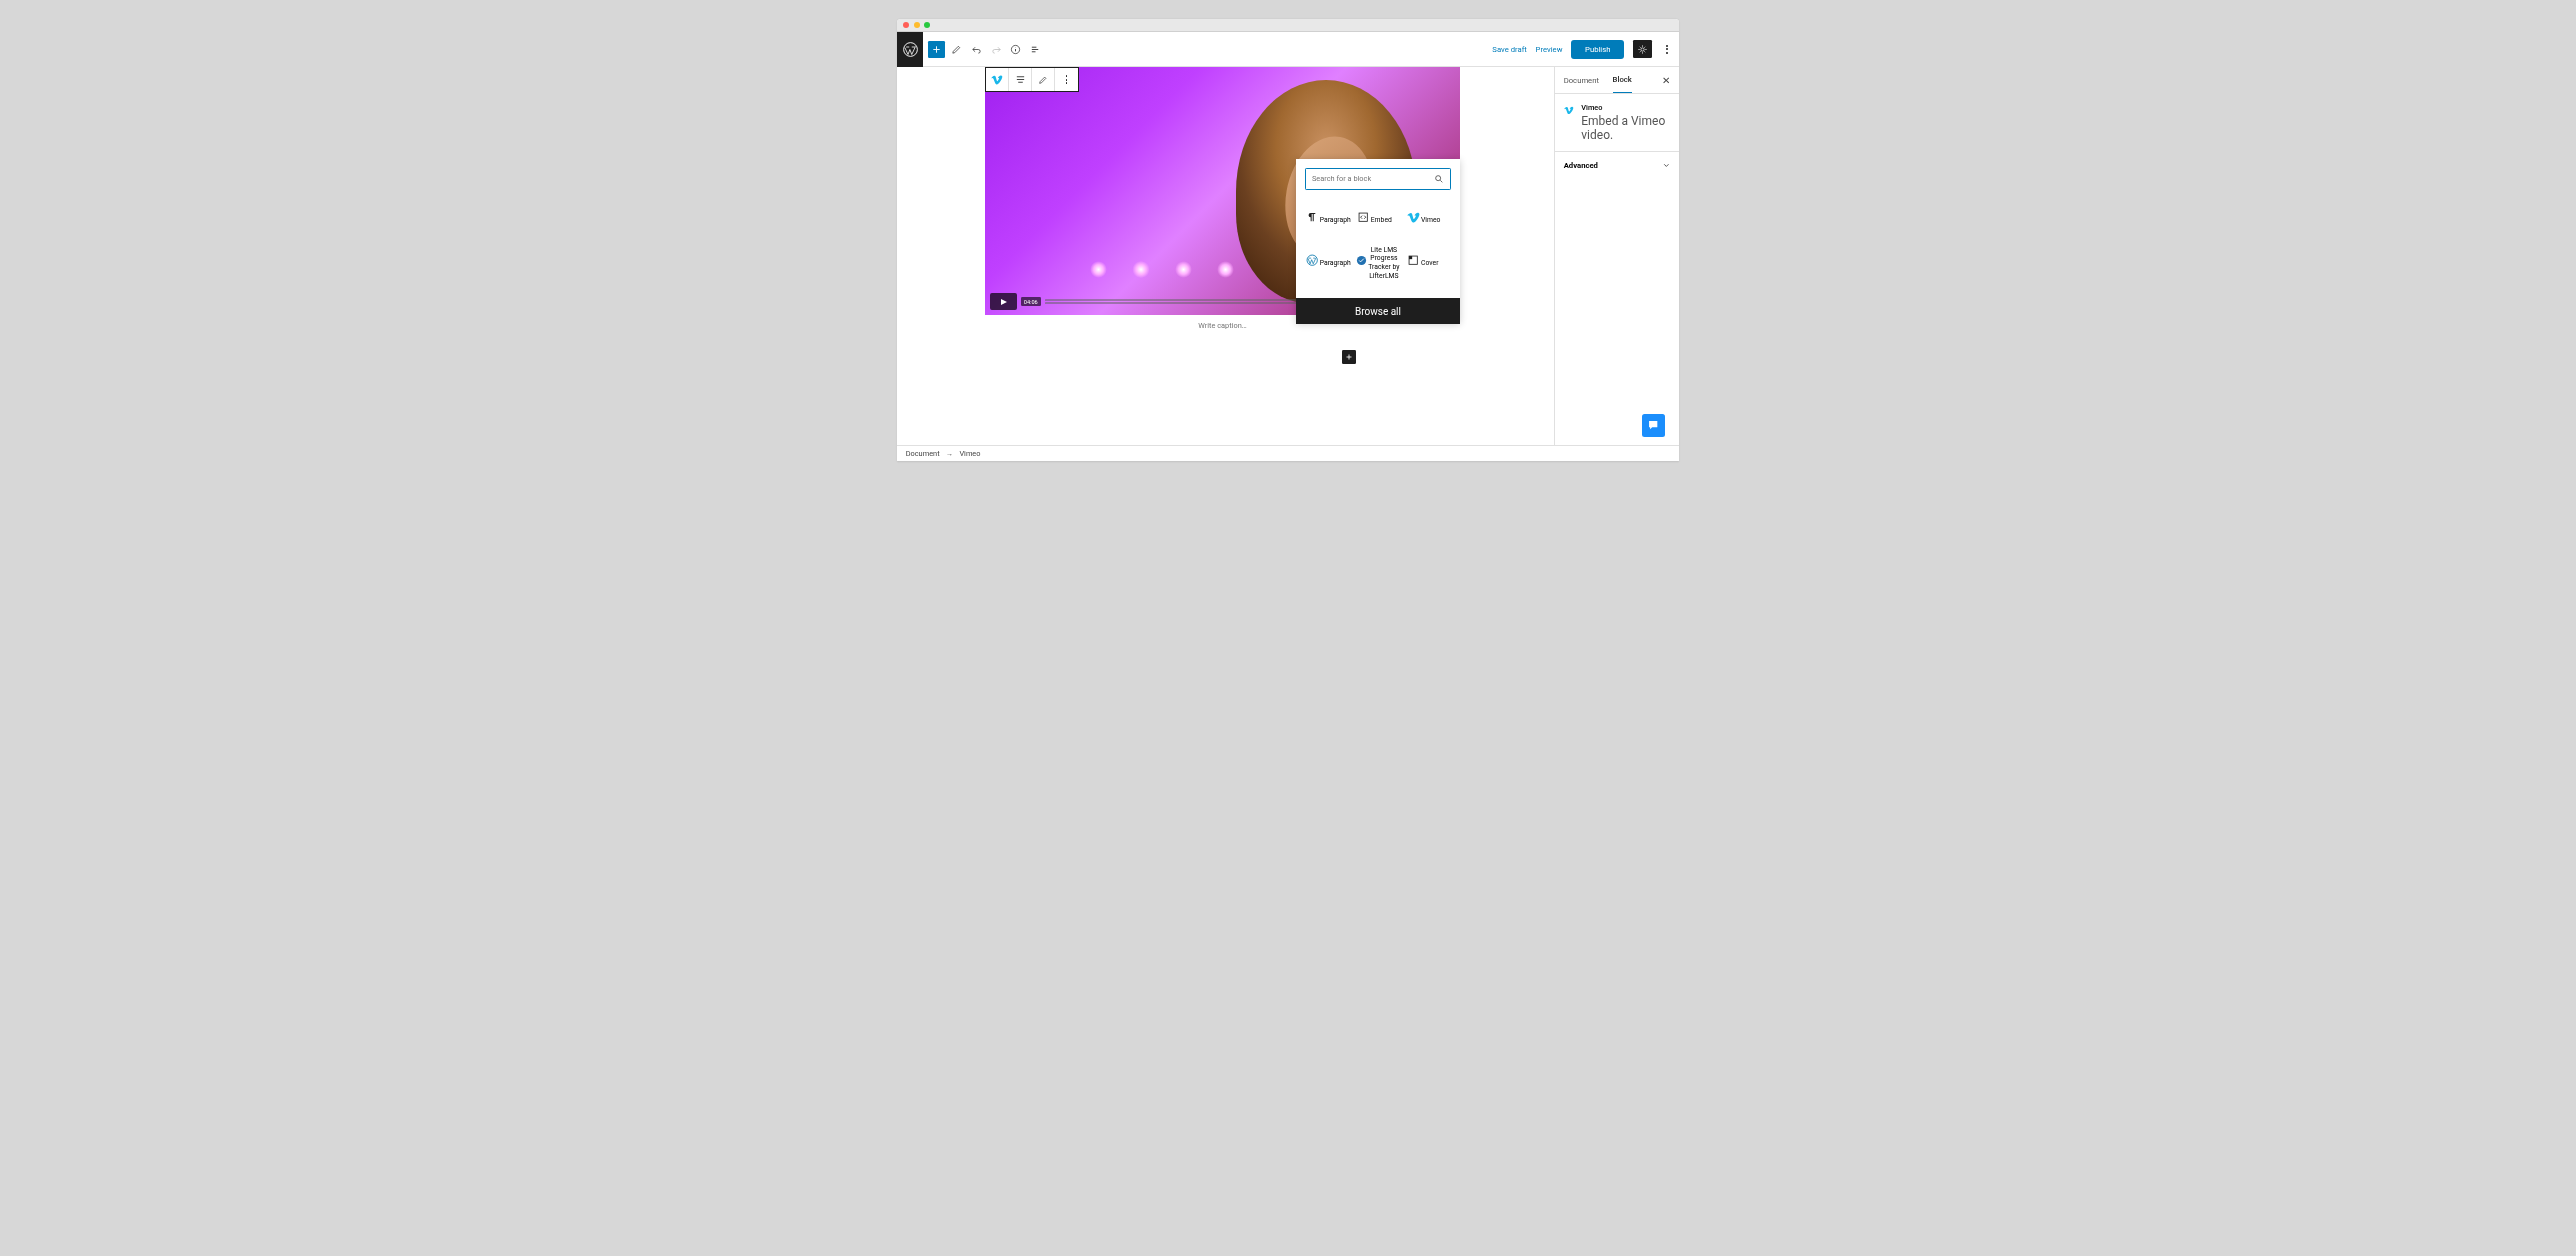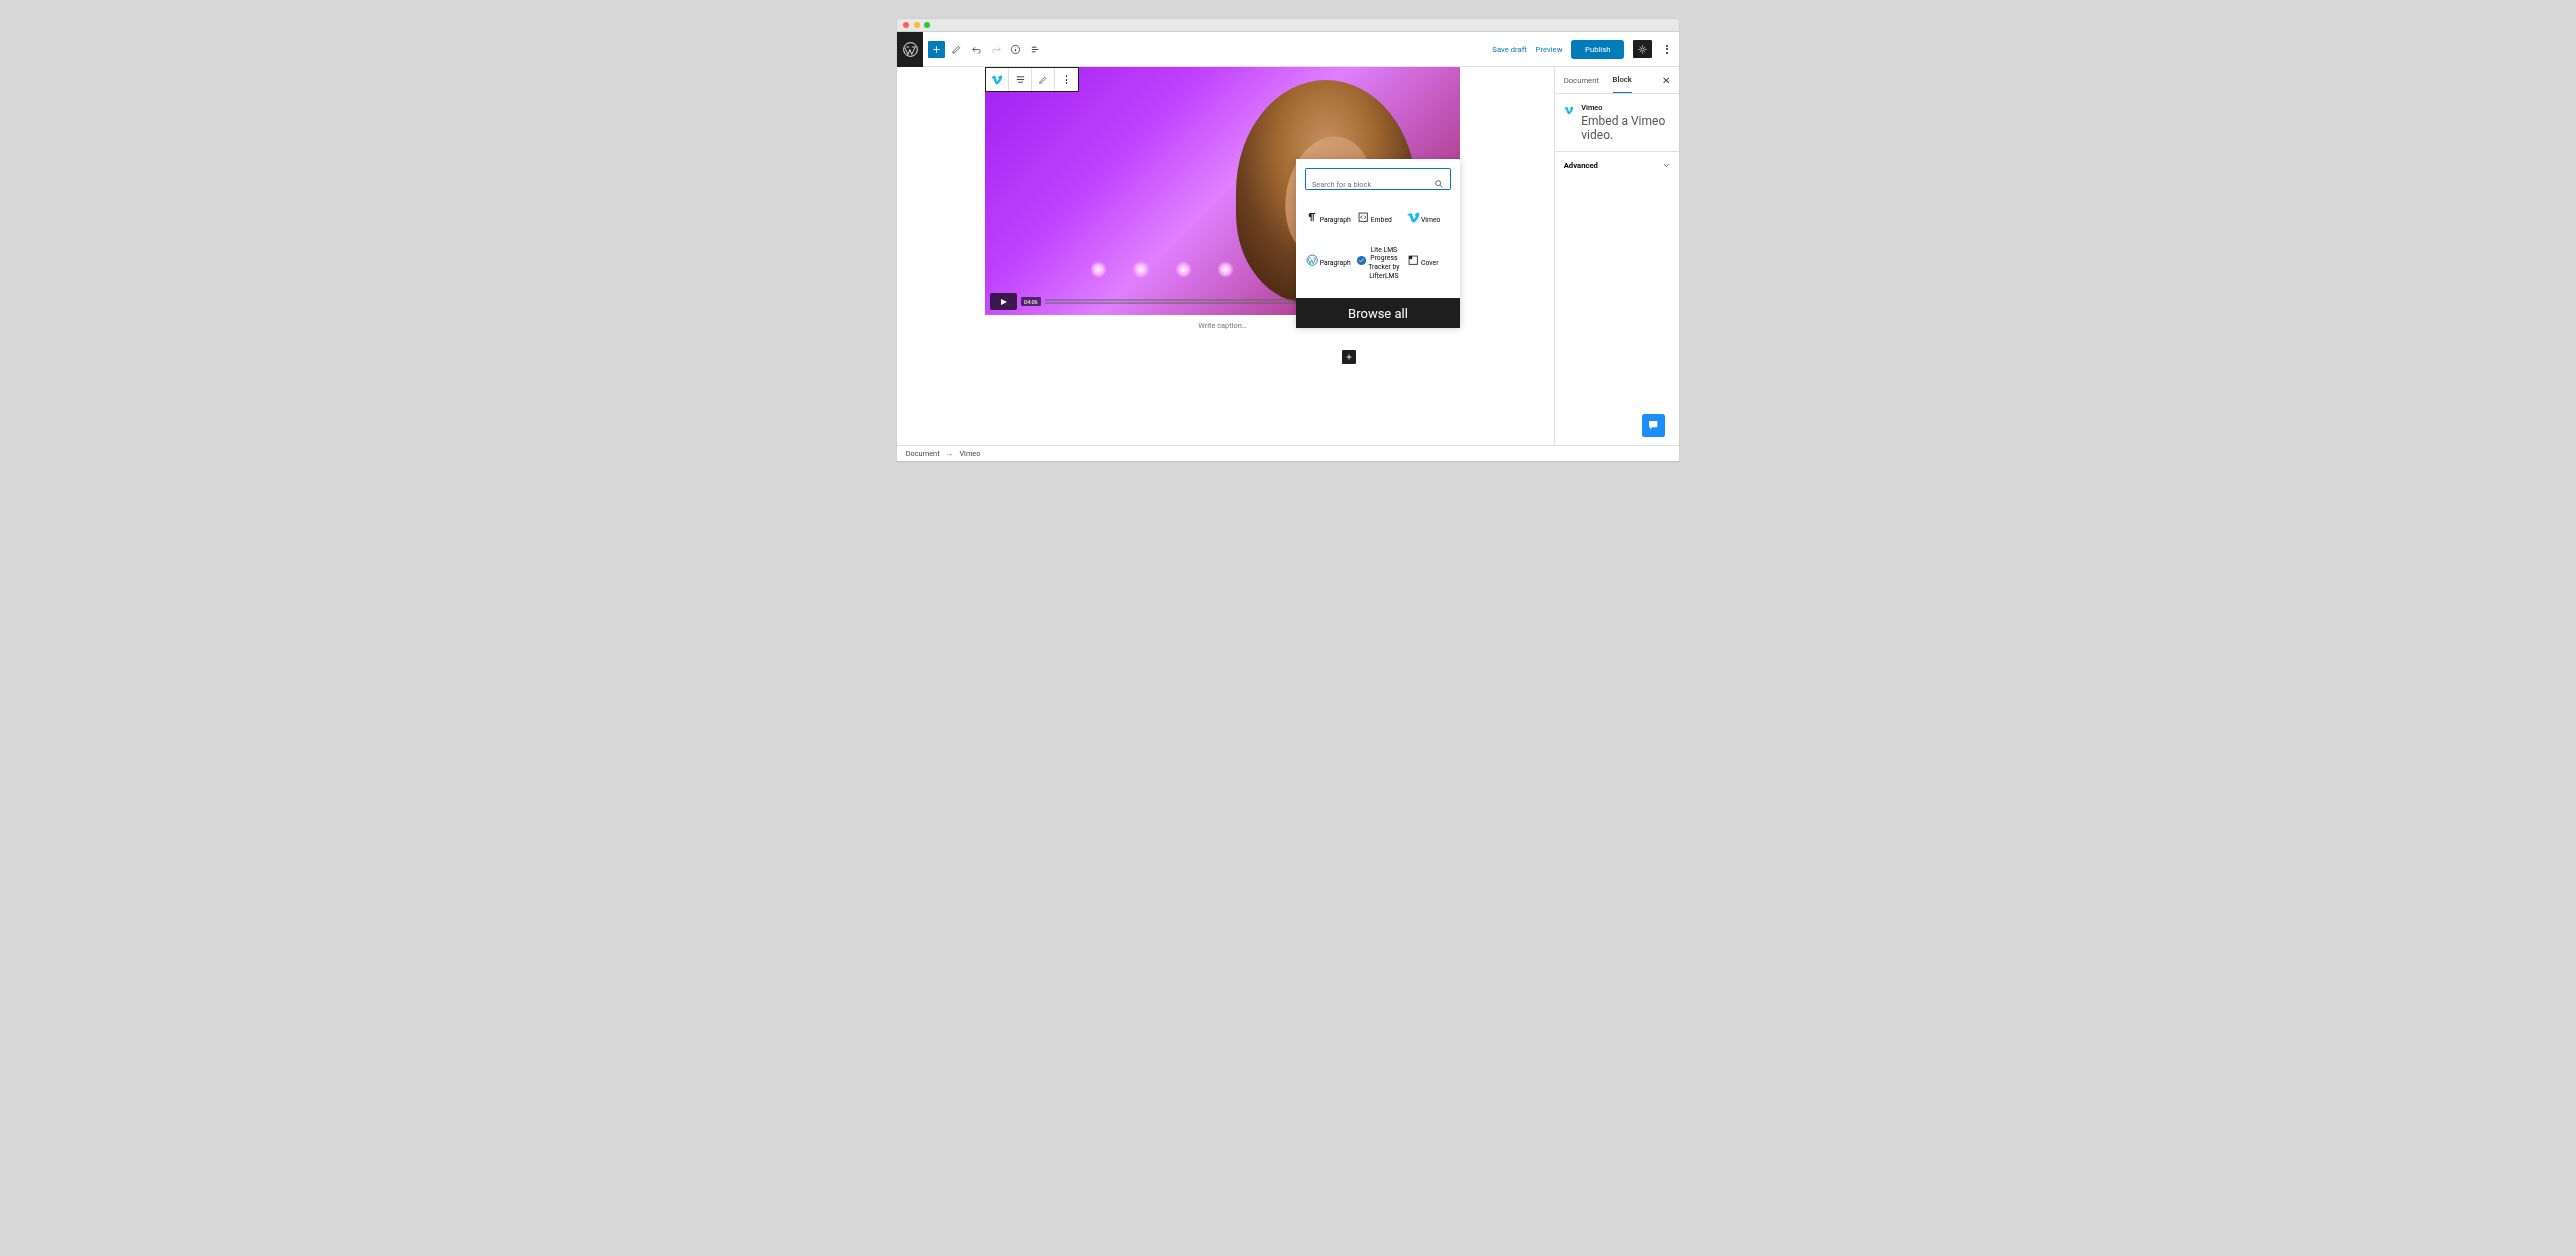--- a/index.html
+++ b/index.html
@@ -36,27 +36,27 @@
   .lights { position: absolute; bottom: 37px; left: 105px; display: flex; gap: 25px; }
   .light { width: 17.3px; height: 17.3px; background: radial-gradient(circle, #fff 0%, #ffb0ff 40%, transparent 70%); border-radius: 50%; filter: blur(0.6px); }
   .player-bar { position: absolute; bottom: 5px; left: 5px; right: 5px; display: flex; align-items: center; gap: 3.7px; }
   .play-btn { width: 27px; height: 17.3px; background: rgba(0,0,0,0.7); border-radius: 1.9px; display: flex; align-items: center; justify-content: center; }
   .play-tri { width: 0; height: 0; border-left: 6.2px solid #fff; border-top: 3.7px solid transparent; border-bottom: 3.7px solid transparent; }
   .time-badge { background: rgba(0,0,0,0.6); color: #fff; font-size: 5.6px; padding: 1.2px 3.1px; border-radius: 1.2px; white-space: nowrap; }
   .progress-track { flex: 1; height: 7.4px; display: flex; flex-direction: column; gap: 1.2px; justify-content: center; }
   .progress-line { height: 1.9px; background: rgba(0,0,0,0.4); border: 0.3px solid rgba(255,255,255,0.2); border-radius: 0.6px; }
   .caption { text-align: center; color: #757575; font-size: 7.4px; padding: 6.2px 0; }
   .inserter-popup { position: absolute; right: 0; top: 92px; width: 164px; background: #fff; box-shadow: 0 1.2px 7.4px rgba(0,0,0,0.2); z-index: 20; }
-  .search-box { margin: 8.7px; border: 0.9px solid #007cba; border-radius: 1.2px; display: flex; align-items: flex-end; padding: 0 6.2px; height: 22px; }
+  .search-box { margin: 8.7px; border: 0.9px solid #007cba; border-radius: 1.2px; display: flex; align-items: center; padding: 0 6.2px; height: 22px; }
   .search-box input { flex: 1; border: none; outline: none; font-size: 7.4px; }
   .block-grid { display: grid; grid-template-columns: repeat(3, 1fr); padding: 3.7px 6.2px 10px; gap: 0; }
   .block-item { display: flex; flex-direction: row; align-items: center; padding: 7.4px 2.5px; cursor: pointer; }
   .block-icon { width: 15px; height: 15px; margin-bottom: 6.2px; display: flex; align-items: center; justify-content: center; }
   .block-label { font-size: 6.8px; text-align: center; line-height: 1.3; }
-  .browse-all { background: #1e1e1e; color: #fff; text-align: center; padding: 7.4px; font-size: 13px; cursor: pointer; }
+  .browse-all { background: #1e1e1e; color: #fff; text-align: center; padding: 7.4px; font-size: 10px; cursor: pointer; }
   .inline-add { position: absolute; top: 283px; left: 357px; width: 13.6px; height: 13.6px; background: #1e1e1e; color: #fff; display: flex; align-items: center; justify-content: center; border-radius: 1.2px; }
   .sidebar { width: 125px; border-left: 0.6px solid #e0e0e0; display: flex; flex-direction: column; background: #fff; }
   .tabs { display: flex; align-items: center; border-bottom: 0.6px solid #e0e0e0; height: 27px; padding: 0 8.7px; gap: 13.6px; position: relative; }
   .tab { font-size: 7.7px; color: #555; cursor: pointer; height: 100%; display: flex; align-items: center; }
   .tab.active { color: #1e1e1e; font-weight: 500; border-bottom: 1.9px solid #007cba; margin-bottom: -0.6px; }
   .close-tab { margin-left: auto; font-size: 10px; color: #444; cursor: pointer; }
   .block-info { padding: 8.7px; display: flex; gap: 7.4px; }
   .block-info-text { font-size: 7.4px; }
   .block-title { font-weight: 500; margin-bottom: 2.5px; }
   .block-desc { color: #555; font-size: 12px; }

